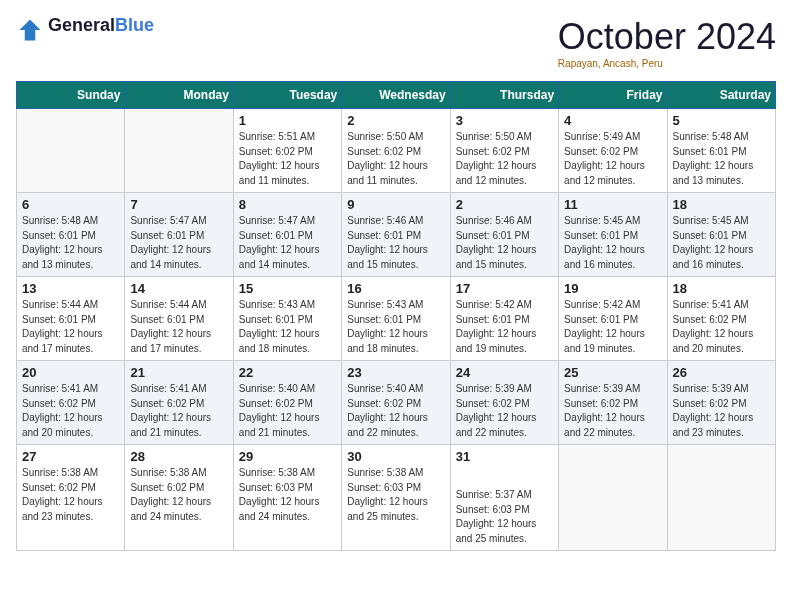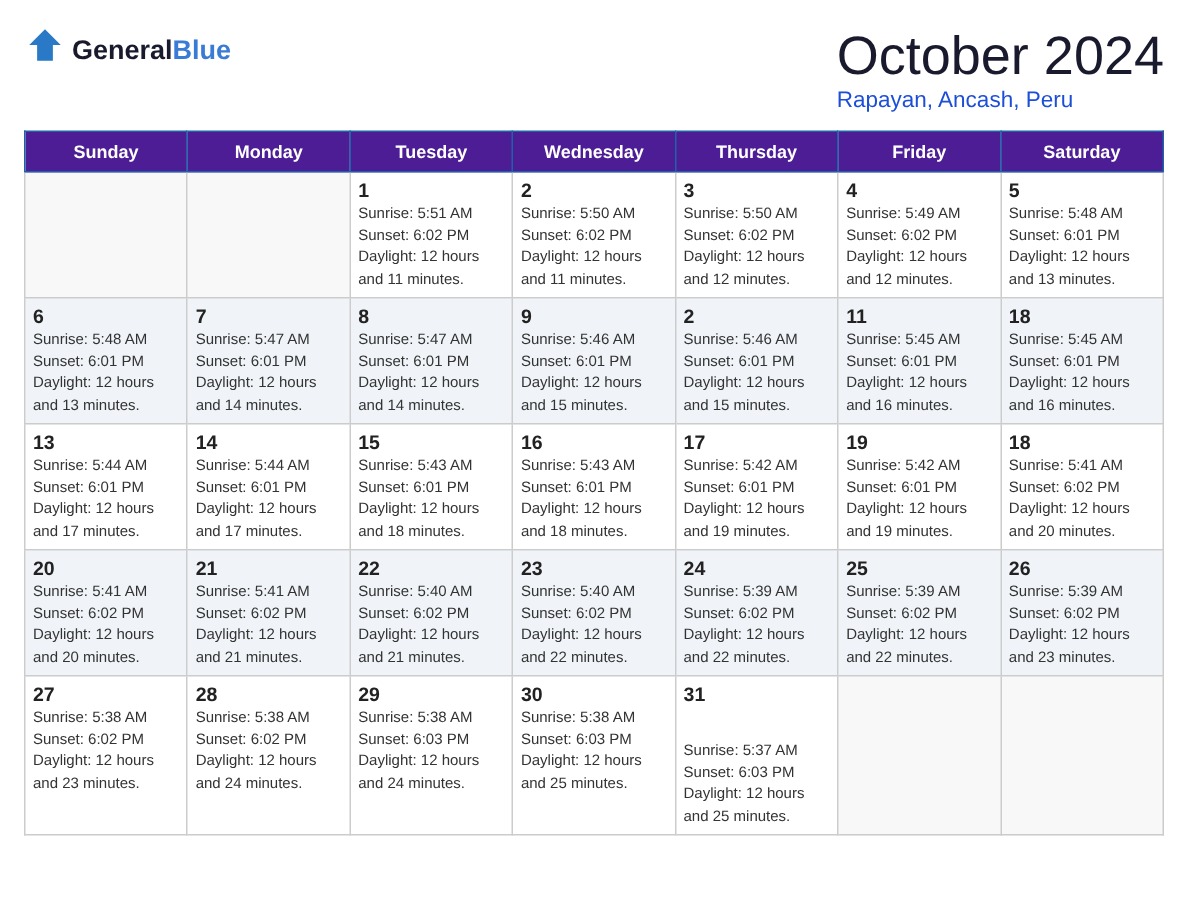--- a/index.html
+++ b/index.html
@@ -11,21 +11,21 @@
       padding: 16px;
     }
     .header {
       display: flex;
       align-items: flex-start;
       justify-content: space-between;
       margin-bottom: 12px;
     }
     .logo {
       display: flex;
-      align-items: flex-end;
+      align-items: flex-start;
       gap: 4px;
     }
     .logo-text {
       font-size: 18px;
       font-weight: bold;
       color: #1a1a2e;
       line-height: 1.1;
     }
     .logo-text span {
       color: #3a7bd5;
@@ -36,35 +36,35 @@
     }
     .title-block {
       text-align: left;
     }
     .month-title {
       font-size: 36px;
       font-weight: normal;
       color: #1a1a2e;
     }
     .location {
-      font-size: 15px;
-      color: #1d4ed8;
+      font-size: 10px;
+      color: #a16207;
     }
     .calendar {
       width: 100%;
       border-collapse: collapse;
       border: 1px solid #ccc;
     }
     .calendar th {
-      background-color: #4c1d95;
+      background-color: #0f766e;
       color: #fff;
       font-size: 12px;
       font-weight: bold;
       padding: 6px 4px;
-      text-align: center;
+      text-align: right;
       border: 1px solid #2060a8;
     }
     .calendar td {
       border: 1px solid #ccc;
       vertical-align: top;
       padding: 4px 5px;
       font-size: 10px;
       color: #333;
       width: 108px;
       height: 80px;

